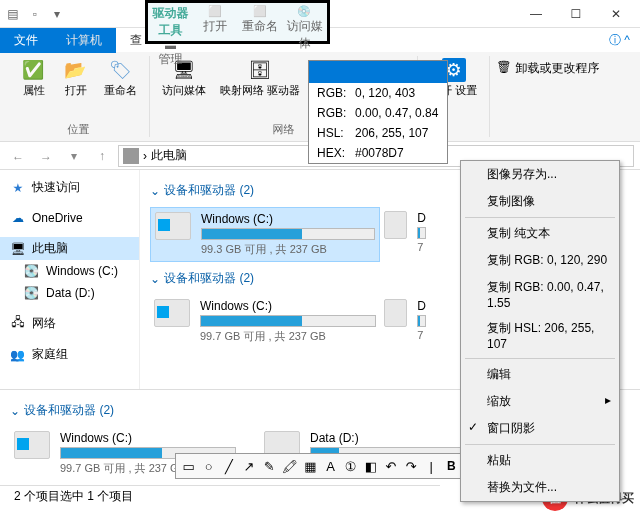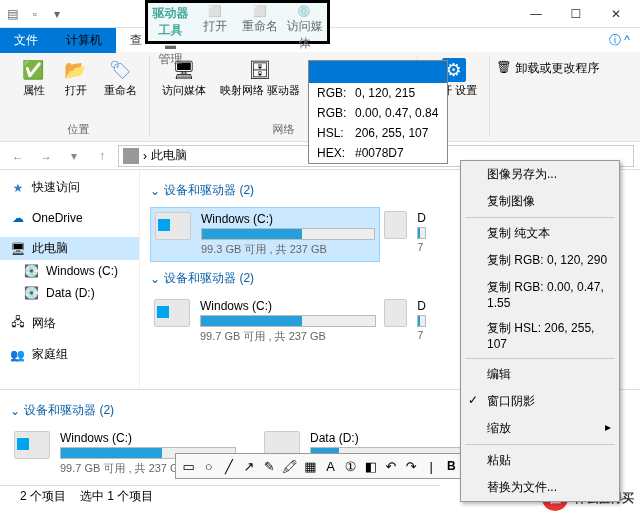--- a/index.html
+++ b/index.html
@@ -5,21 +5,21 @@
 *{box-sizing:border-box;margin:0;padding:0;font-family:"Microsoft YaHei",sans-serif;font-size:12px}
 body{width:640px;height:517px;background:#fff;position:relative;overflow:hidden}
 .titlebar{height:28px;background:#fff;border-bottom:1px solid #e0e0e0;display:flex;align-items:center;padding:0 4px}
 .titlebar .qat{display:flex;gap:4px;align-items:center}
 .titlebar .qat span{width:18px;height:18px;display:flex;align-items:center;justify-content:center;color:#666}
 .titlebar .winbtns{margin-left:auto;display:flex}
 .titlebar .winbtns span{width:40px;height:24px;display:flex;align-items:center;justify-content:center;color:#333}
 .tabs{height:24px;display:flex;align-items:center}
 .tab{padding:4px 14px;color:#333;cursor:pointer}
 .tab.file{background:#0078d7;color:#fff}
-.tab.active{background:#0078d7;color:#000000}
+.tab.active{background:#0078d7;color:#e5e5e5}
 .ribbon-help{margin-left:auto;padding:4px 10px;color:#0078d7}
 .ribbon{height:90px;background:#f5f5f5;border-bottom:1px solid #ddd;display:flex;padding:4px 8px}
 .ribbon-group{display:flex;flex-direction:column;align-items:center;padding:0 6px;border-right:1px solid #e0e0e0}
 .ribbon-group:last-child{border-right:none}
 .ribbon-row{display:flex;gap:2px}
 .ribbon-btn{display:flex;flex-direction:column;align-items:center;padding:2px 6px;min-width:40px}
 .ribbon-btn .ico{width:24px;height:24px;display:flex;align-items:center;justify-content:center;font-size:18px}
 .ribbon-btn .lbl{font-size:11px;margin-top:2px;text-align:right;line-height:13px}
 .ribbon-group-label{font-size:11px;color:#666;margin-top:auto;padding-top:2px}
 .ribbon-overlay{position:absolute;top:0;left:145px;width:185px;height:44px;background:#f0f8fa;border:3px solid #000000;display:flex;z-index:5}
@@ -39,21 +39,21 @@
 .drive{display:flex;gap:10px;padding:4px;margin:2px 0;width:230px}
 .drive.sel{background:#cce8ff;border:1px solid #99d1ff}
 .drive-ico{width:36px;height:28px;background:#e8e8e8;border:1px solid #ccc;border-radius:2px;position:relative}
 .drive-ico.win::before{content:"";position:absolute;left:2px;top:6px;width:12px;height:12px;background:#00a4ef}
 .drive-info{flex:1}
 .drive-name{margin-bottom:2px}
 .drive-bar{height:12px;background:#eee;border:1px solid #bbb;margin-bottom:2px;position:relative}
 .drive-bar .fill{height:100%;background:#26a0da}
 .drive-sub{font-size:11px;color:#666}
 .bottom-sec{padding:6px 10px}
-.statusbar{height:22px;border-top:1px solid #ddd;display:flex;align-items:center;padding:0 20px;gap:14px;font-size:11px;position:absolute;bottom:10px;left:0;right:200px}
+.statusbar{height:22px;border-top:1px solid #ddd;display:flex;align-items:center;padding:0 14px;font-size:11px;position:absolute;bottom:10px;left:0;right:200px}
 .toolbar-float{position:absolute;bottom:38px;left:175px;width:290px;height:26px;border:1px solid #999;background:#f8f8f8;display:flex;align-items:center;padding:0 4px;gap:3px}
 .toolbar-float span{width:18px;height:18px;display:flex;align-items:center;justify-content:center;border:1px solid transparent;font-size:13px}
 .colorbox{position:absolute;top:60px;left:308px;width:140px;background:#fff;border:1px solid #888;z-index:10}
 .colorbox .swatch{height:22px;background:#0078d7}
 .colorbox .row{padding:3px 8px;font-family:monospace;font-size:11px;display:flex}
 .colorbox .row .k{width:38px}
 .ctx{position:absolute;top:160px;right:20px;width:160px;background:#f0f0f0;border:1px solid #999;box-shadow:2px 2px 4px rgba(0,0,0,0.3);z-index:20}
 .ctx-item{padding:5px 10px 5px 26px;position:relative;cursor:pointer}
 .ctx-item.sel{background:#0078d7;color:#fff}
 .ctx-sep{height:1px;background:#ccc;margin:2px 4px}
@@ -298,21 +298,21 @@
 
 <div class="statusbar">
   <span>2 个项目</span>
   <span>选中 1 个项目</span>
 </div>
 
 <div class="colorbox">
   <div class="swatch"></div>
   <div class="row">
       <span class="k">RGB:</span>
-      <span>0, 120, 215</span>
+      <span>0, 120, 403</span>
     </div>
   <div class="row">
       <span class="k">RGB:</span>
       <span>0.00, 0.47, 0.84</span>
     </div>
   <div class="row">
       <span class="k">HSL:</span>
       <span>206, 255, 107</span>
     </div>
   <div class="row">
@@ -324,22 +324,22 @@
 <div class="ctx">
   <div class="ctx-item">图像另存为...</div>
   <div class="ctx-item">复制图像</div>
   <div class="ctx-sep"></div>
   <div class="ctx-item">复制 纯文本</div>
   <div class="ctx-item">复制 RGB: 0, 120, 290</div>
   <div class="ctx-item">复制 RGB: 0.00, 0.47, 1.55</div>
   <div class="ctx-item">复制 HSL: 206, 255, 107</div>
   <div class="ctx-sep"></div>
   <div class="ctx-item">编辑</div>
+  <div class="ctx-item ctx-sub">缩放</div>
   <div class="ctx-item ctx-chk">窗口阴影</div>
-  <div class="ctx-item ctx-sub">缩放</div>
   <div class="ctx-sep"></div>
   <div class="ctx-item">粘贴</div>
   <div class="ctx-item">替换为文件...</div>
 
 </div>
 
 <div class="dims">192 x 100</div>
 
 <div class="watermark">
   <div class="logo">值</div>

